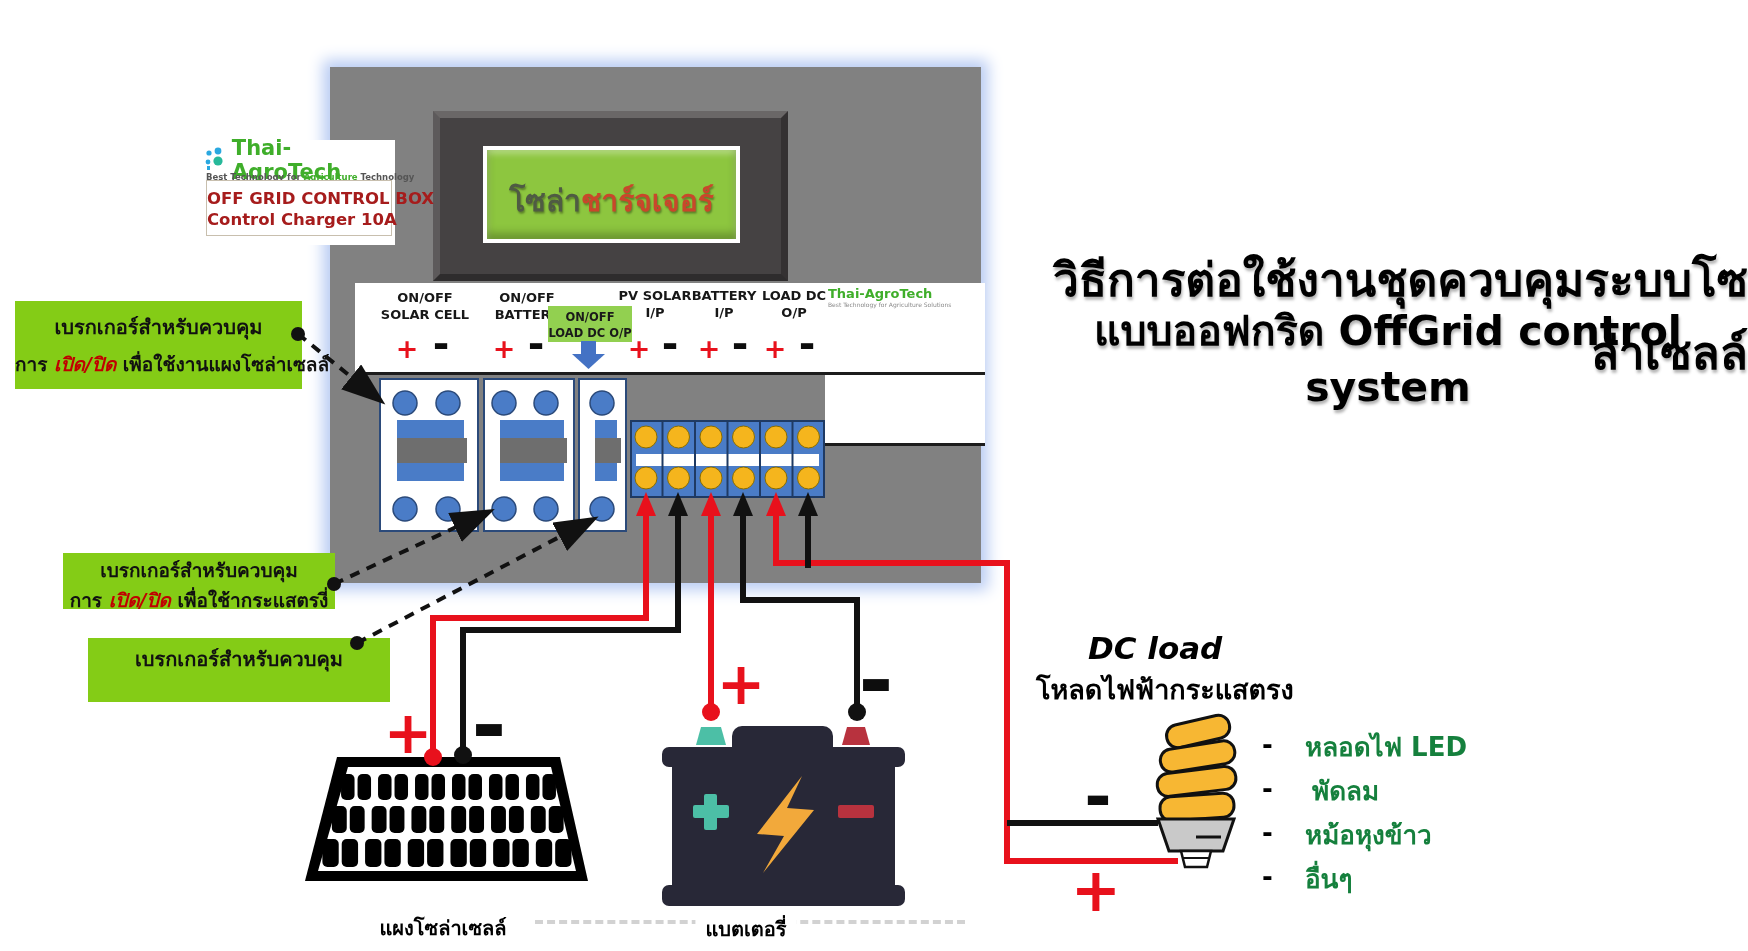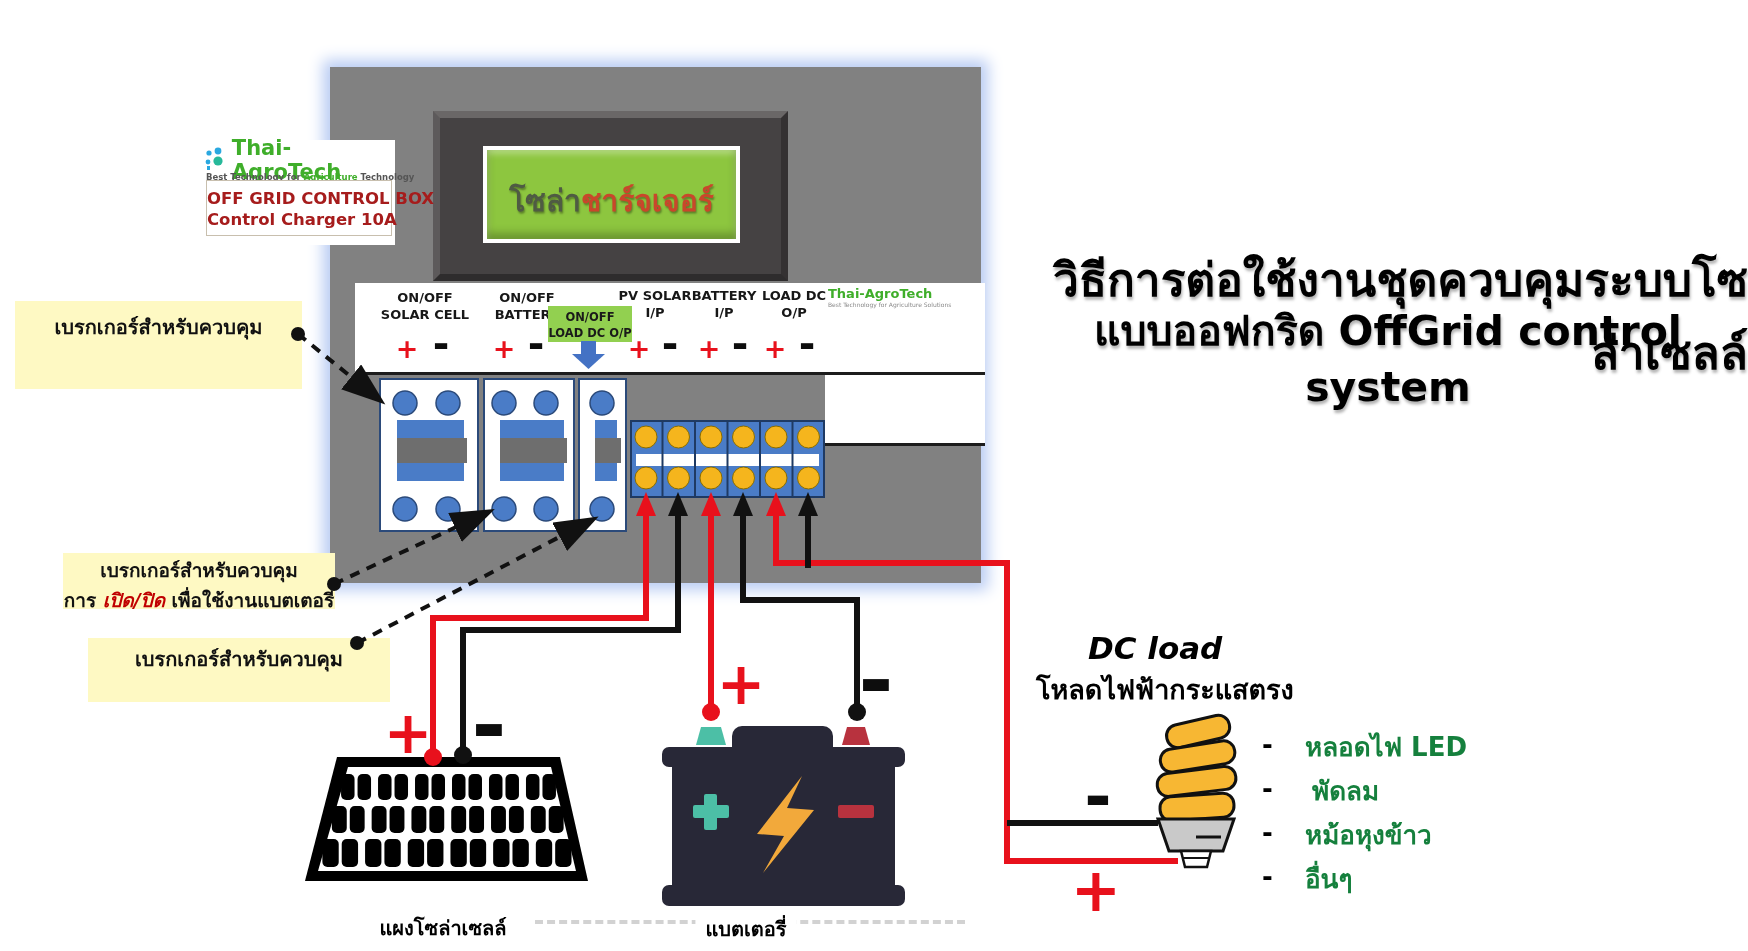--- a/index.html
+++ b/index.html
@@ -42,21 +42,21 @@
   #mini-logo .mbrand{color:#3fae2a;font-weight:bold;font-size:13px;white-space:nowrap;}
   #mini-logo .mtag{color:#8a8a8a;font-size:6px;white-space:nowrap;}
   
   .breaker{position:absolute;background:#ffffff;border:2px solid #2b4a7a;box-sizing:border-box;}
   .switch-blue{position:absolute;background:#4a7cc7;}
   .switch-gray{position:absolute;background:#6e6e6e;}
   
   #terminal-block{left:630px;top:420px;width:195px;height:78px;background:#4a7cc7;border:2px solid #1f3a63;box-sizing:border-box;}
   #terminal-bar{left:636px;top:454px;width:183px;height:12px;background:#ffffff;}
   
-  .note-box{position:absolute;background:#fef9c3;text-align:center;color:#111;}
+  .note-box{position:absolute;background:#84cc16;text-align:center;color:#111;}
   .note-l1{font-weight:bold;font-size:20px;}
   .note-l2{font-weight:bold;font-size:19px;white-space:nowrap;}
   .note-red{color:#c00000;font-style:italic;}
   
   .title-line{position:absolute;text-align:center;color:#000;font-weight:bold;
               text-shadow:1px 3px 3px rgba(0,0,0,.3);}
   #dc-heading{font-size:31px;font-weight:bold;font-style:italic;color:#000;}
   #dc-sub{font-size:27px;font-weight:bold;color:#000;}
   .load-item{position:absolute;font-size:26px;font-weight:600;color:#15803d;white-space:nowrap;}
   .load-bullet{position:absolute;font-size:26px;font-weight:bold;color:#000;}
@@ -148,24 +148,25 @@
   <div class="switch-blue" style="left:500px;top:420px;width:64px;height:61px;"></div>
   <div class="switch-gray" style="left:500px;top:438px;width:67px;height:25px;"></div>
   <div class="switch-blue" style="left:595px;top:420px;width:22px;height:61px;"></div>
   <div class="switch-gray" style="left:595px;top:438px;width:26px;height:25px;"></div>
 
   <div class="abs" id="terminal-block"></div>
   <div class="abs" id="terminal-bar"></div>
 
   <div class="note-box" style="left:15px;top:301px;width:287px;height:88px;">
     <div class="note-l1" style="margin-top:10px;">เบรกเกอร์สำหรับควบคุม</div>
+    <div class="note-l2" style="margin-top:6px;"><span>การ </span><span class="note-red">เปิด/ปิด</span><span> เพื่อใช้งานแผงโซล่าเซลล์</span><span class="note-red"></span></div>
   </div>
   <div class="note-box" style="left:63px;top:553px;width:272px;height:56px;">
     <div class="note-l1" style="margin-top:2px;font-size:19px;">เบรกเกอร์สำหรับควบคุม</div>
-    <div class="note-l2"><span>การ </span><span class="note-red">เปิด/ปิด</span><span> เพื่อใช้งานแบตเตอรี่</span><span class="note-red"></span></div>
+    <div class="note-l2"><span>การ </span><span class="note-red">เปิด/ปิด</span><span> เพื่อใช้ากระแสตรงี่</span><span class="note-red"></span></div>
   </div>
   <div class="note-box" style="left:88px;top:638px;width:302px;height:64px;">
     <div class="note-l1" style="margin-top:5px;">เบรกเกอร์สำหรับควบคุม</div>
   </div>
 
   <div class="title-line" style="left:1028px;top:243px;width:720px;font-size:46px;text-align:right;">วิธีการต่อใช้งานชุดควบคุมระบบโซล่าเซลล์</div>
   <div class="title-line" style="left:1028px;top:298px;width:720px;font-size:41px;">แบบออฟกริด OffGrid  control system</div>
 
   <div class="abs" id="dc-heading" style="left:1088px;top:630px;">DC load</div>
   <div class="abs" id="dc-sub" style="left:1036px;top:668px;">โหลดไฟฟ้ากระแสตรง</div>

